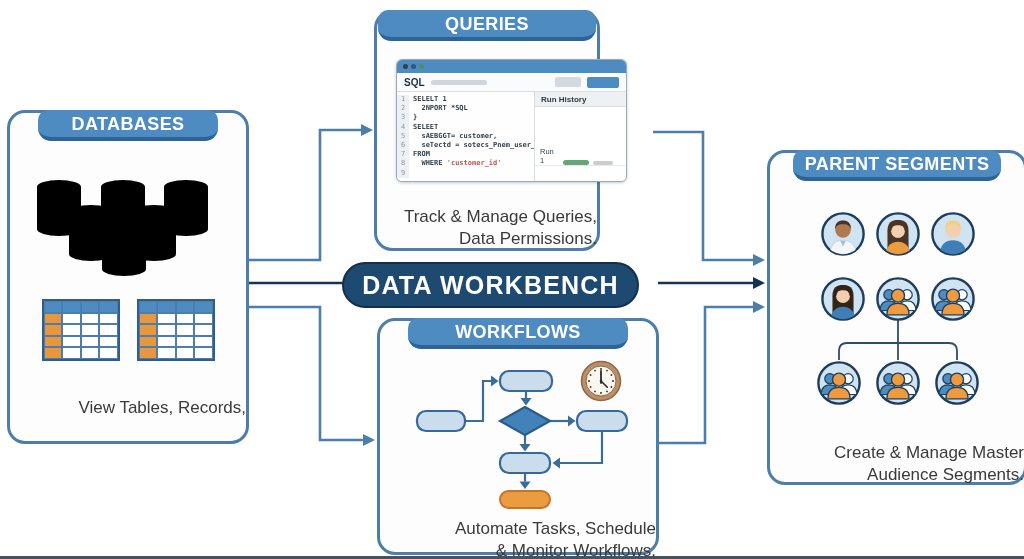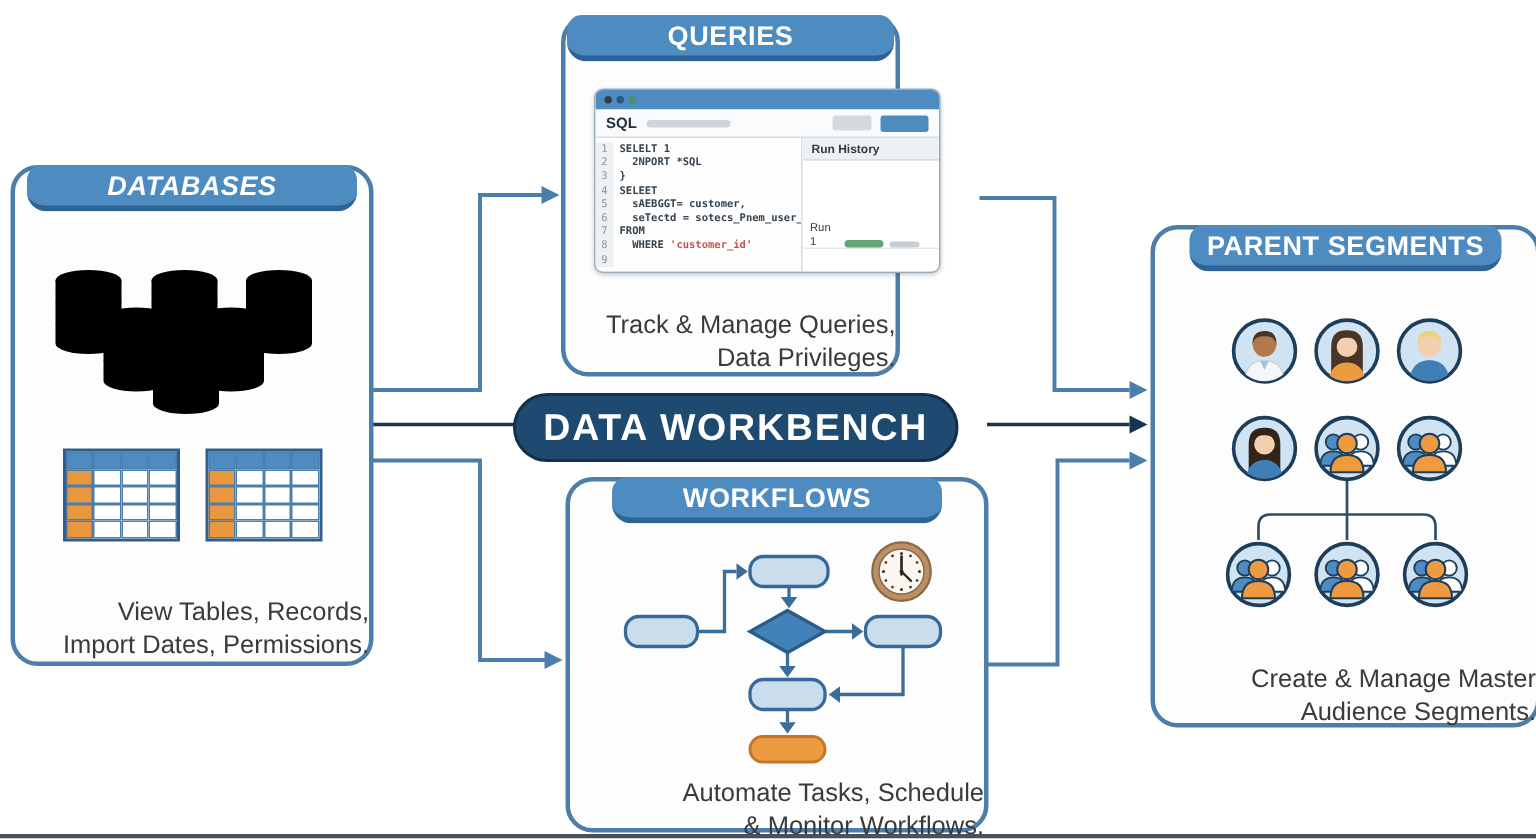--- a/index.html
+++ b/index.html
@@ -18,21 +18,21 @@
   .panel { position:absolute; background:#fdfdfd; border:3px solid #4c7ea9; border-radius:18px; z-index:1; }
   #p-db { left:7px;   top:110px; width:242px; height:334px; }
   #p-q  { left:374px; top:10px;  width:226px; height:241px; }
   #p-w  { left:377px; top:318px; width:282px; height:237px; }
   #p-s  { left:767px; top:110px; width:260px; height:335px;margin-top:40px; }
 
   .tab { position:absolute; top:-3px; left:50%; transform:translateX(-50%);
          background:#4d8bc0; color:#fff; font-weight:700; font-size:18px; letter-spacing:.4px;
          text-align:center; padding:4px 0 2px; border-bottom:4px solid #2e6396;
          border-radius:10px 10px 13px 13px; white-space:nowrap; }
-  #p-db .tab { width:220px;font-style:italic; }
+  #p-db .tab { width:180px; }
   #p-q  .tab { width:218px; }
   #p-w  .tab { width:220px; }
   #p-s  .tab { width:208px; }
 
   .caption { position:absolute; left:0; right:0; text-align:right; font-size:17px;
              color:#3a3a3a; line-height:1.32; }
   #p-db .caption { top:284px; }
   #p-q  .caption { top:193px; }
   #p-w  .caption { top:197px; }
   #p-s  .caption { top:289px; }
@@ -246,21 +246,20 @@
           <div class="cell"></div>
           <div class="cell"></div>
           <div class="cell o"></div>
           <div class="cell"></div>
           <div class="cell"></div>
           <div class="cell"></div>
         </div>
     </div>
     <p class="caption">
       <span>View Tables, Records,</span><br>
-      <span>Import Dates, Permissions.</span>
     </p>
   </section>
 
   <section class="panel" id="p-q">
     <div class="tab">
       <span>QUERIES</span>
     </div>
     <div class="sqlwin">
       <div class="titlebar">
         <span class="dot d1"></span>
@@ -313,21 +312,21 @@
                 <span class="rl">Run 5</span>
                 <span class="g"></span>
                 <span class="gr"></span>
               </div>
             </div>
         </div>
       </div>
     </div>
     <p class="caption">
       <span>Track &amp; Manage Queries,</span><br>
-      <span>Data Privileges.</span>
+      <span>Data Permissions.</span>
     </p>
   </section>
 
   <div class="hub">
     <span>DATA WORKBENCH</span>
   </div>
 
   <section class="panel" id="p-w">
     <div class="tab">
       <span>WORKFLOWS</span>

